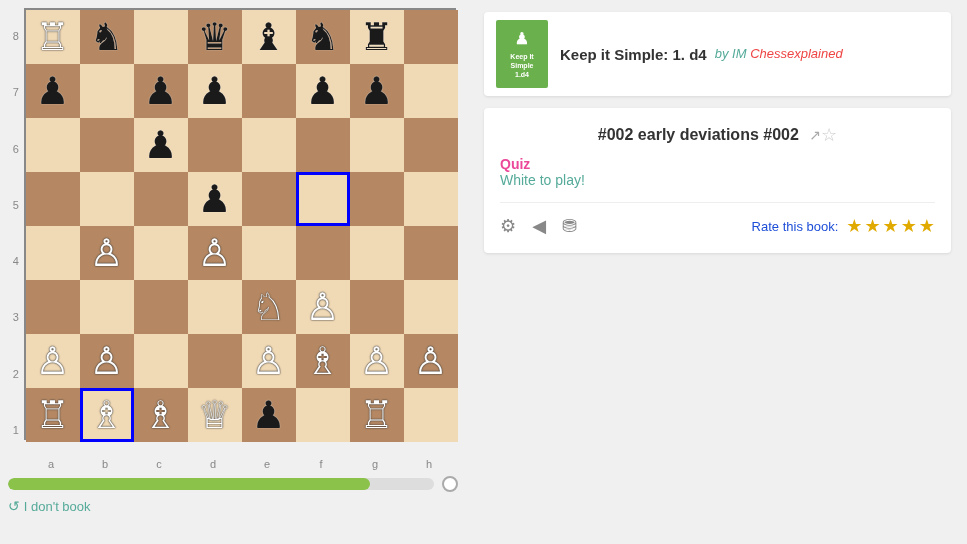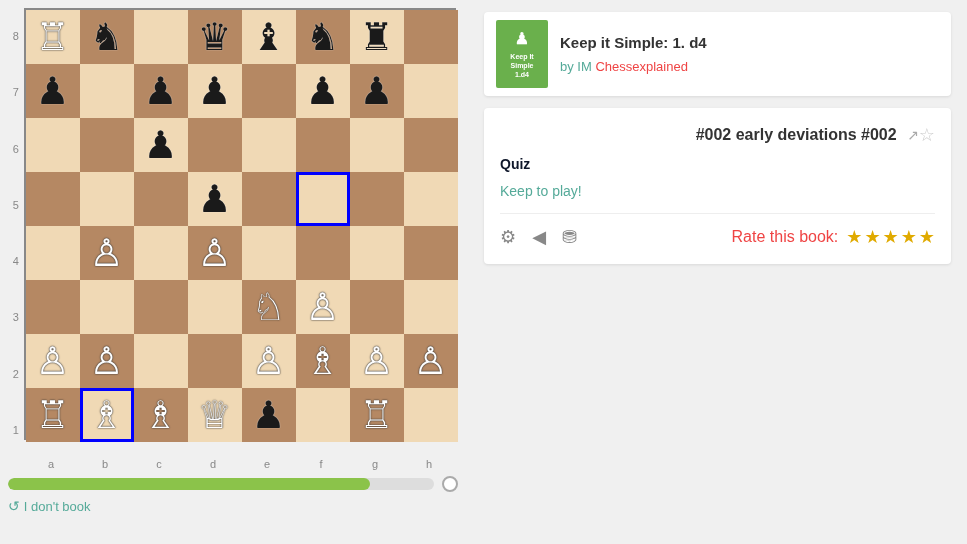--- a/index.html
+++ b/index.html
@@ -175,65 +175,65 @@
       font-weight: bold;
       text-align: center;
       padding: 2px;
       line-height: 1.3;
       flex-shrink: 0;
     }
     .book-cover .cover-icon {
       font-size: 16px;
       margin-bottom: 2px;
     }
-    .book-info { display: flex; flex-direction: column; gap: 8px; }
+    .book-info { display: flex; flex-direction: row; gap: 8px; }
     .book-title {
       font-size: 15px;
       font-weight: bold;
       color: #333;
     }
     .book-author {
       font-size: 13px;
       color: #888;
     }
-    .book-author span { color: #5a9; }
+    .book-author span { color: #5a9; font-style: italic; }
 
     
     .quiz-card {
       background: white;
       border-radius: 4px;
       padding: 16px;
       box-shadow: 0 1px 3px rgba(0,0,0,0.1);
     }
     .quiz-title-row {
       display: flex;
       align-items: center;
-      justify-content: flex-end;
+      justify-content: center;
       margin-bottom: 10px;
     }
     .quiz-chapter {
       font-size: 16px;
       font-weight: bold;
       color: #333;
     }
     .external-link-icon {
       font-size: 14px;
       color: #aaa;
       margin-left: 6px;
     }
     .bookmark-icon {
       font-size: 18px;
       color: #ccc;
       cursor: pointer;
     }
     .quiz-label {
       font-size: 14px;
       font-weight: bold;
-      color: #0f172a;
-      margin-bottom: 11px;
+      color: #ec4899;
+      margin-bottom: 0;
     }
     .quiz-desc {
       font-size: 14px;
       color: #5a9;
     }
 
     
     .quiz-toolbar {
       display: flex;
       align-items: center;
@@ -248,22 +248,22 @@
       cursor: pointer;
     }
 
     .rate-section {
       display: flex;
       align-items: center;
       gap: 8px;
       margin-left: auto;
     }
     .rate-label {
-      font-size: 16px;
-      color: #ef4444;
+      font-size: 13px;
+      color: #1d4ed8;
     }
     .stars {
       display: flex;
       gap: 2px;
     }
     .star {
       font-size: 18px;
       color: #e0aa00;
       cursor: pointer;
     }
@@ -452,21 +452,21 @@
 
   <div class="quiz-card">
     <div class="quiz-title-row">
       <div>
         <span class="quiz-chapter">#002 early deviations #002</span>
         <span class="external-link-icon">↗</span>
       </div>
       <span class="bookmark-icon">☆</span>
     </div>
     <div class="quiz-label">Quiz</div>
-    <div class="quiz-desc">Keep to play!</div>
+    <div class="quiz-desc">White to play!</div>
     <div class="quiz-toolbar">
       <span class="toolbar-icon">⚙</span>
       <span class="toolbar-icon">◀</span>
       <span class="toolbar-icon">⛃</span>
       <div class="rate-section">
         <span class="rate-label">Rate this book:</span>
         <div class="stars">
           <span class="star">★</span>
           <span class="star">★</span>
           <span class="star">★</span>

